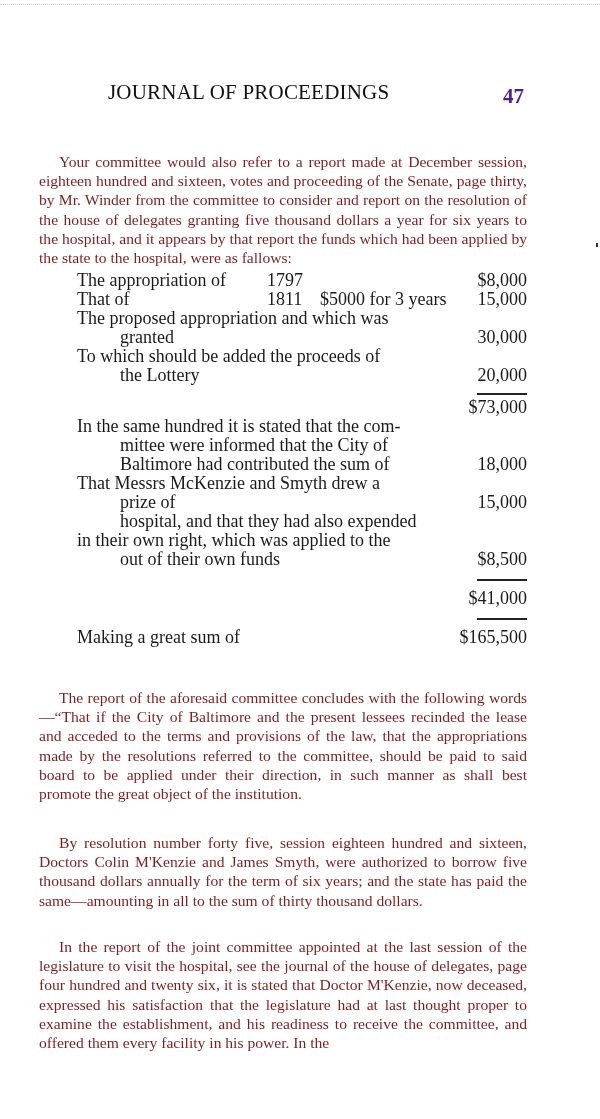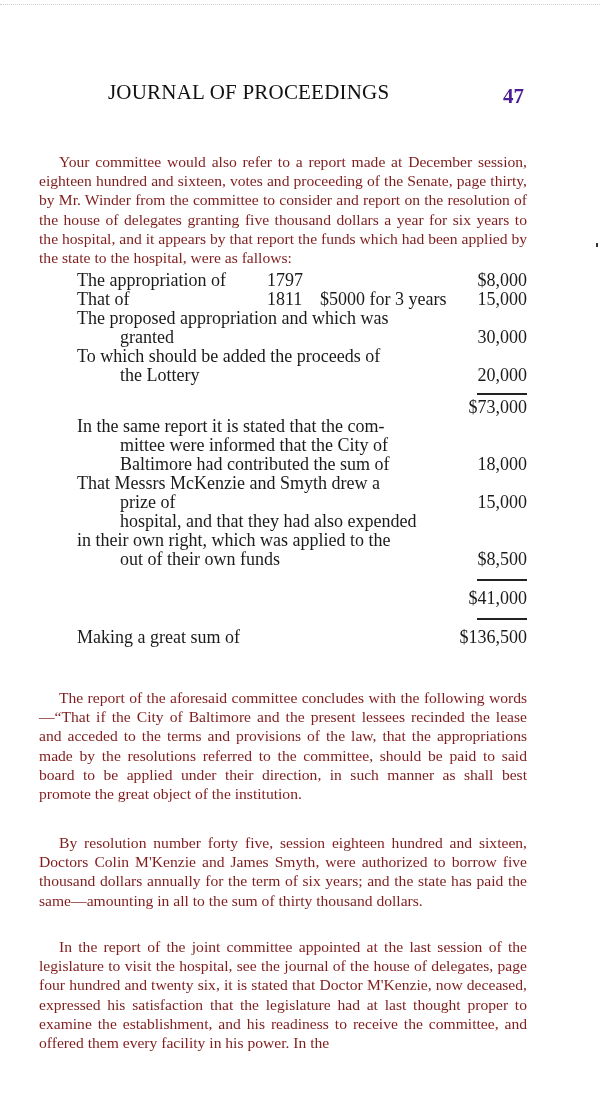--- a/index.html
+++ b/index.html
@@ -71,21 +71,21 @@
     <span class="lab indent">the Lottery</span>
     <span class="amt">20,000</span>
   </div>
   <div class="row" style="height:13px">
     <div class="rule" style="top:8px"></div>
   </div>
   <div class="row">
     <span class="amt">$73,000</span>
   </div>
   <div class="row">
-    <span class="lab">In the same report it is stated that the com-</span>
+    <span class="lab">In the same hundred it is stated that the com-</span>
   </div>
   <div class="row">
     <span class="lab indent">mittee were informed that the City of</span>
   </div>
   <div class="row">
     <span class="lab indent">Baltimore had contributed the sum of</span>
     <span class="amt">18,000</span>
   </div>
   <div class="row">
     <span class="lab">That Messrs McKenzie and Smyth drew a</span>
@@ -108,21 +108,21 @@
     <div class="rule" style="top:10px"></div>
   </div>
   <div class="row">
     <span class="amt">$41,000</span>
   </div>
   <div class="row" style="height:20px">
     <div class="rule" style="top:10px"></div>
   </div>
   <div class="row">
     <span class="lab">Making a great sum of</span>
-    <span class="amt">$136,500</span>
+    <span class="amt">$165,500</span>
   </div>
 </div>
 
 <div class="body-text p2">
   <p class="para">The report of the aforesaid committee concludes with the following words—“That if the City of Baltimore and the present lessees recinded the lease and acceded to the terms and provisions of the law, that the appropriations made by the resolutions referred to the committee, should be paid to said board to be applied under their direction, in such manner as shall best promote the great object of the institution.</p>
 </div>
 
 <div class="body-text p3">
   <p class="para">By resolution number forty five, session eighteen hundred and sixteen, Doctors Colin M'Kenzie and James Smyth, were authorized to borrow five thousand dollars annually for the term of six years; and the state has paid the same—amounting in all to the sum of thirty thousand dollars.</p>
 </div>

